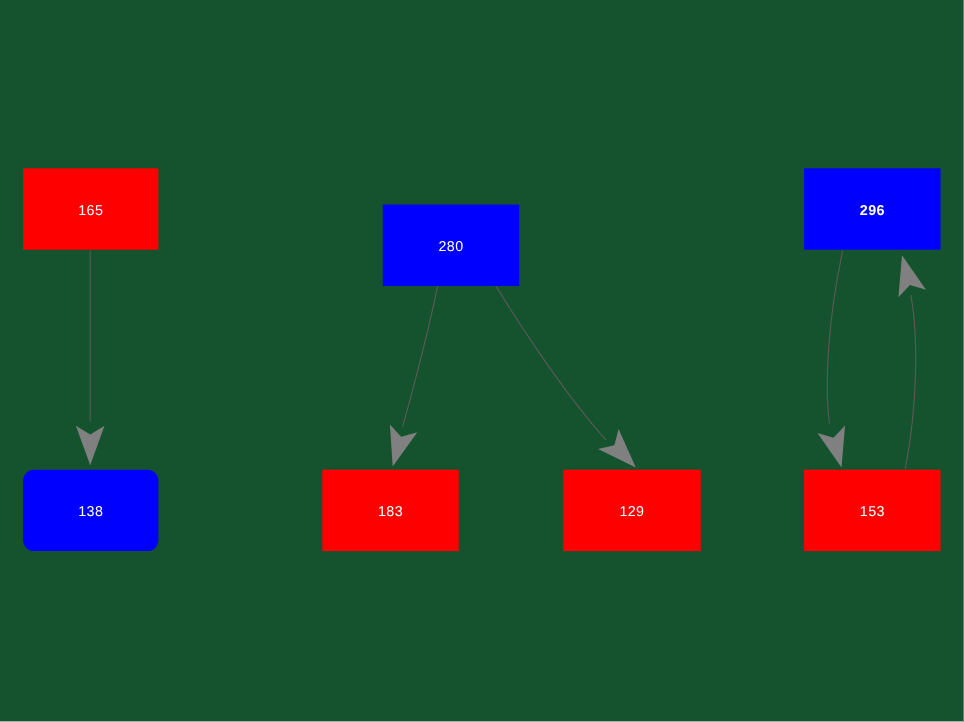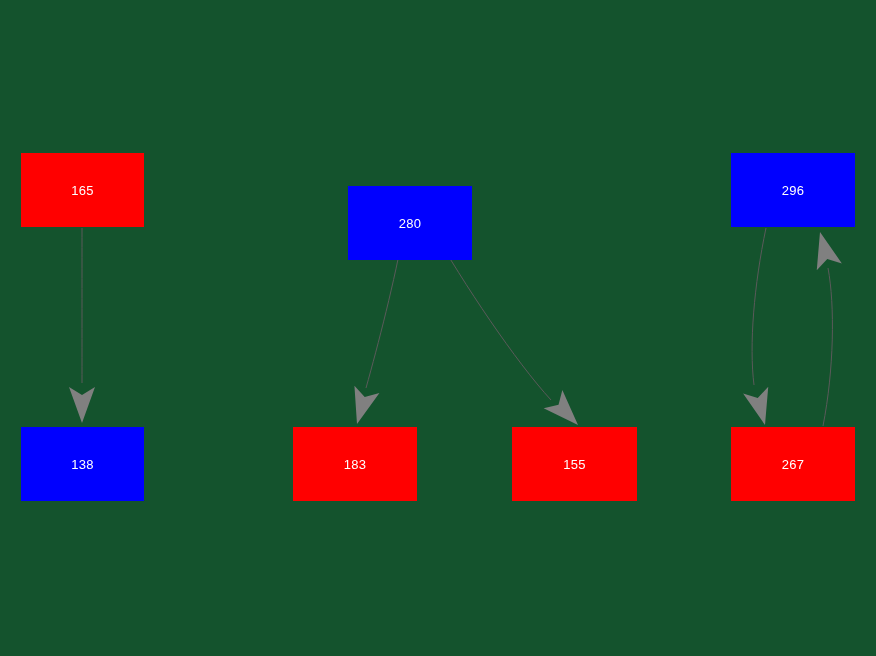--- a/index.html
+++ b/index.html
@@ -69,32 +69,32 @@
       </g>
       <g>
         <path d="M823,426 C834,370 835,305 828,268" fill="none" stroke="#5a5a5a" stroke-width="1"></path>
         <path d="M0,0 L-36,-13 L-28,0 L-36,13 Z" fill="#808080" transform="translate(820,232) rotate(-105)"></path>
       </g>
     </svg>
 
   <div class="node" style="left: 21px; top: 153px; width: 123px; height: 74px; background: rgb(255, 0, 0); color: rgb(255, 255, 255);">
     <span class="node-label">165</span>
   </div>
-  <div class="node" style="left: 21px; top: 427px; width: 123px; height: 74px; background: rgb(0, 0, 255); color: rgb(255, 255, 255);">
+  <div class="node" style="left: 21px; top: 427px; width: 123px; height: 74px; background: rgb(0, 0, 255); color: rgb(255, 255, 255); border-radius: 10px;">
     <span class="node-label">138</span>
   </div>
   <div class="node" style="left: 348px; top: 153px; width: 124px; height: 74px; background: rgb(0, 0, 255); color: rgb(255, 255, 255); margin-top: 33px;">
     <span class="node-label">280</span>
   </div>
   <div class="node" style="left: 293px; top: 427px; width: 124px; height: 74px; background: rgb(255, 0, 0); color: rgb(255, 255, 255);">
     <span class="node-label">183</span>
   </div>
   <div class="node" style="left: 512px; top: 427px; width: 125px; height: 74px; background: rgb(255, 0, 0); color: rgb(255, 255, 255);">
-    <span class="node-label">155</span>
+    <span class="node-label">129</span>
   </div>
-  <div class="node" style="left: 731px; top: 153px; width: 124px; height: 74px; background: rgb(0, 0, 255); color: rgb(255, 255, 255);">
+  <div class="node" style="left: 731px; top: 153px; width: 124px; height: 74px; background: rgb(0, 0, 255); color: rgb(255, 255, 255); font-weight: bold;">
     <span class="node-label">296</span>
   </div>
   <div class="node" style="left: 731px; top: 427px; width: 124px; height: 74px; background: rgb(255, 0, 0); color: rgb(255, 255, 255);">
-    <span class="node-label">267</span>
+    <span class="node-label">153</span>
   </div>
 
 </div>
 
 </body></html>

